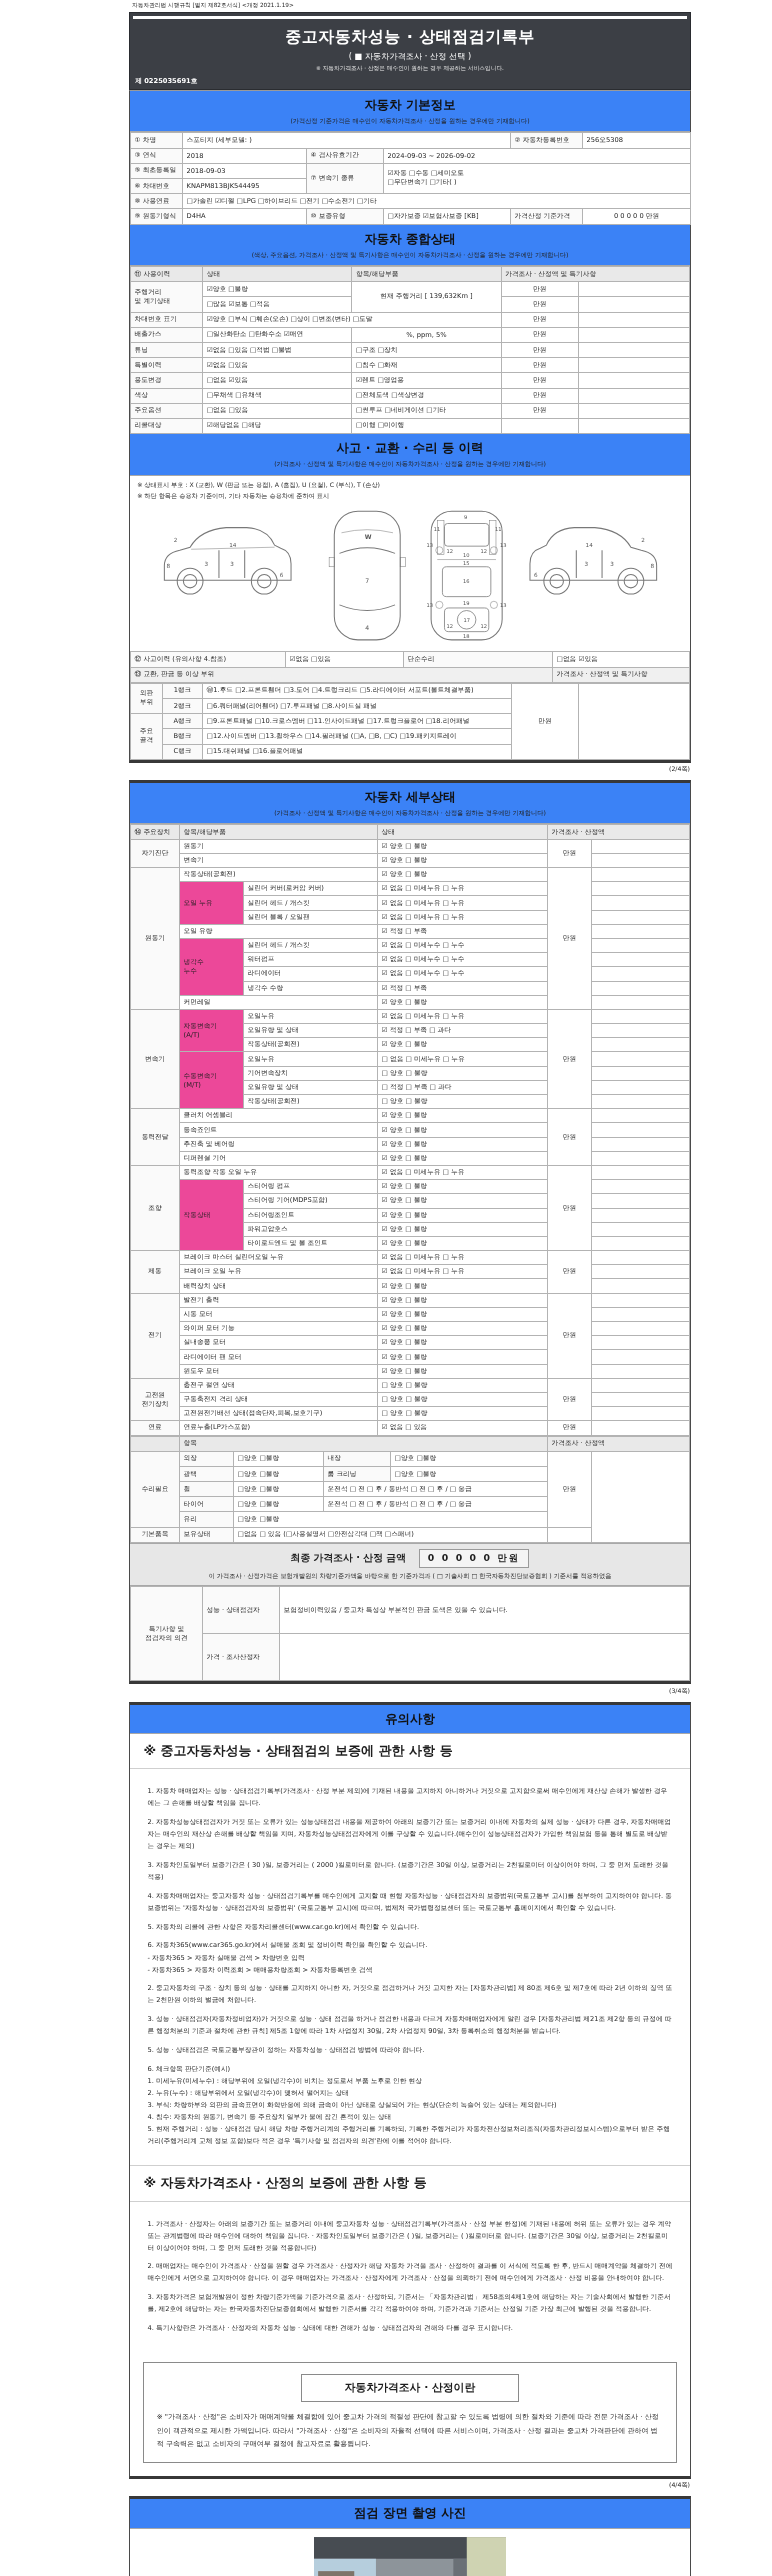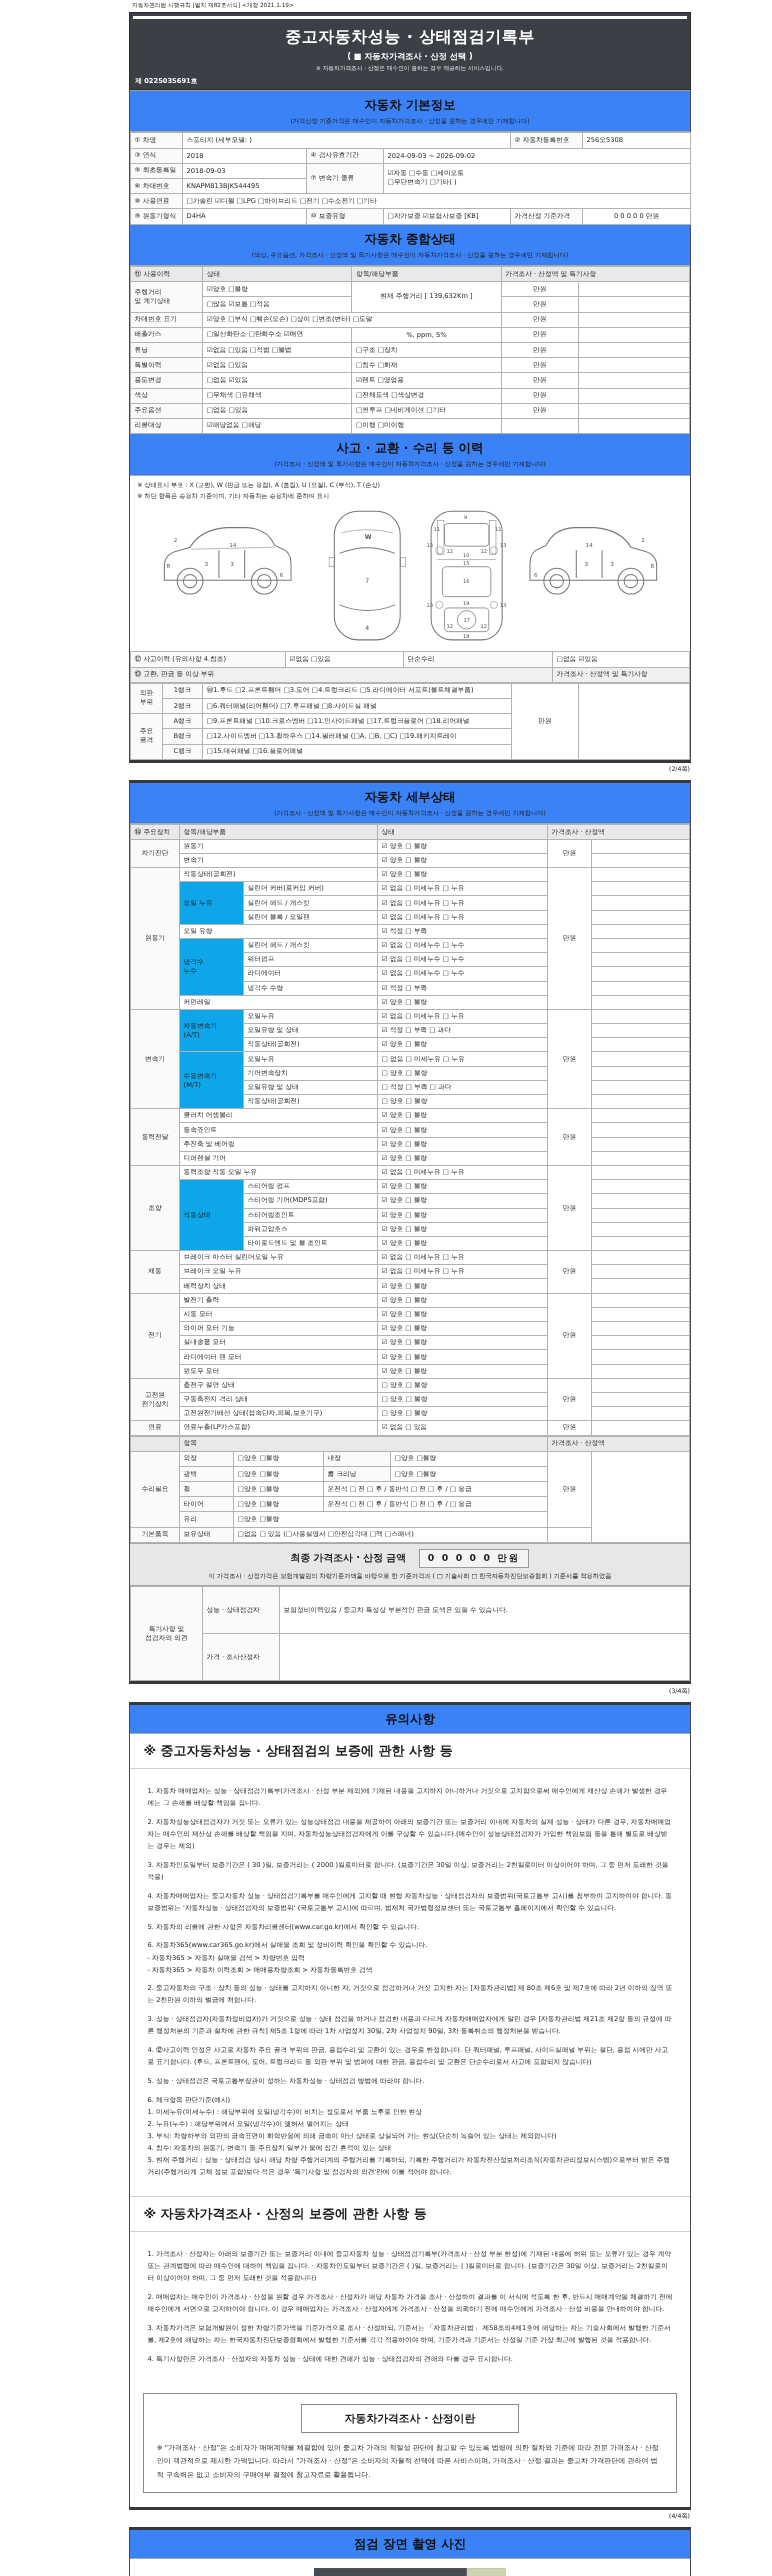--- a/index.html
+++ b/index.html
@@ -3,36 +3,36 @@
 <meta charset="utf-8">
 <style>
   html,body{margin:0;padding:0;background:#fff}
   body{width:773px;height:2576px;overflow:hidden;font-family:"DejaVu Sans","Liberation Sans",sans-serif;color:#1e1e1e}
   .doc{margin-left:129px;width:562px}
   .topnote{font-size:5.7px;color:#222;padding:2.1px 0 2.1px 3.1px}
   
   .mast{background:#3c3f45;color:#fff;border:0.5px solid #2a2c30;padding:3.1px 3.1px 2.1px}
   .strip{height:3.1px;background:#fff;margin:0 0 7.2px 0}
   .mast h1{margin:0;text-align:center;font-size:16px;font-weight:bold;letter-spacing:0.5px}
-  .mast .sub{text-align:center;font-size:8.2px;margin-top:3.6px;font-weight:bold}
+  .mast .sub{text-align:center;font-size:8.2px;margin-top:3.6px;font-weight:normal}
   .mast .note{text-align:center;font-size:5.7px;margin-top:2.6px;color:#e9e9e9}
   .mast .docno{font-size:6.7px;font-weight:bold;padding:4.6px 0 0.5px 2.1px;text-align:left}
   
   .pagebox{border-left:1px solid #4a4a4a;border-right:1px solid #4a4a4a;border-top:0.5px solid #9a9a9a;border-bottom:3.6px solid #383838;background:#fff}
   .pagebox.bartop{border-top:3.1px solid #383838}
   .pagemark{text-align:right;font-size:6.2px;color:#222;padding:2.1px 1px 6.2px}
   .secband{background:#3b82f6;text-align:center;padding:6.2px 4.1px 5.2px;border-bottom:0.5px solid #a8a8a8}
   .secband h2{margin:0;font-size:12.4px;font-weight:bold;color:#111}
   .secband .ssub{font-size:6.2px;margin-top:3.1px;color:#222}
   
   table{border-collapse:collapse;width:100%;table-layout:fixed}
   td{border:0.5px solid #b3b3b3;font-size:6.7px;padding:2.6px 3.6px;background:#fff;vertical-align:middle;word-break:break-all}
   .lbl{background:#fafafa}
   .glbl{background:#fafafa;text-align:center}
-  .slbl{background:#0ea5e9}
+  .slbl{background:#ec4899}
   .hdr td{background:#e9e9e9}
   .hdr2 td{background:#f0f0f0}
   .ctr{text-align:center}
   .price{text-align:center}
   .x{background:#fff}
   .pre{white-space:pre-line}
   .dtable td{padding:2.1px 3.6px;font-size:6.7px}
   
   .accnotes{padding:4.1px 7.2px 1px;font-size:6.2px}
   .accnotes div{margin:1.5px 0}
@@ -736,21 +736,20 @@
       <p class="ind1 pre">1.  자동차 매매업자는 성능 · 상태점검기록부(가격조사 · 산정 부분 제외)에 기재된 내용을 고지하지 아니하거나 거짓으로 고지함으로써 매수인에게 재산상 손해가 발생한 경우에는 그 손해를 배상할 책임을 집니다.</p>
       <p class="ind1 pre">2.  자동차성능상태점검자가 거짓 또는 오류가 있는 성능상태점검 내용을 제공하여 아래의 보증기간 또는 보증거리 이내에 자동차의 실제 성능 · 상태가 다른 경우, 자동차매매업자는 매수인의 재산상 손해를 배상할 책임을 지며, 자동차성능상태점검자에게 이를 구상할 수 있습니다.(매수인이 성능상태점검자가 가입한 책임보험 등을 통해 별도로 배상받는 경우는 제외)</p>
       <p class="ind1 pre">3.  자동차인도일부터 보증기간은 ( 30 )일, 보증거리는 ( 2000 )킬로미터로 합니다. (보증기간은 30일 이상, 보증거리는 2천킬로미터 이상이어야 하며, 그 중 먼저 도래한 것을 적용)</p>
       <p class="ind1 pre">4.  자동차매매업자는 중고자동차 성능 · 상태점검기록부를 매수인에게 고지할 때 현행 자동차성능 · 상태점검자의 보증범위(국토교통부 고시)를 첨부하여 고지하여야 합니다. 동 보증범위는 '자동차성능 · 상태점검자의 보증범위' (국토교통부 고시)에 따르며, 법제처 국가법령정보센터 또는 국토교통부 홈페이지에서 확인할 수 있습니다.</p>
       <p class="ind1 pre">5.  자동차의 리콜에 관한 사항은 자동차리콜센터(www.car.go.kr)에서 확인할 수 있습니다.</p>
       <p class="ind1 pre">6.  자동차365(www.car365.go.kr)에서 실매물 조회 및 정비이력 확인을 확인할 수 있습니다.
 - 자동차365 &gt; 자동차 실매물 검색 &gt; 차량번호 입력
 - 자동차365 &gt; 자동차 이력조회 &gt; 매매용차량조회 &gt; 자동차등록번호 검색</p>
       <p class="pre">2.  중고자동차의 구조 · 장치 등의 성능 · 상태를 고지하지 아니한 자, 거짓으로 점검하거나 거짓 고지한 자는 [자동차관리법] 제 80조 제6호 및 제7호에 따라 2년 이하의 징역 또는 2천만원 이하의 벌금에 처합니다.</p>
       <p class="pre">3.  성능 · 상태점검자(자동차정비업자)가 거짓으로 성능 · 상태 점검을 하거나 점검한 내용과 다르게 자동차매매업자에게 알린 경우 [자동차관리법 제21조 제2항 등의 규정에 따른 행정처분의 기준과 절차에 관한 규칙] 제5조 1항에 따라 1차 사업정지 30일, 2차 사업정지 90일, 3차 등록취소의 행정처분을 받습니다.</p>
-      <p class="pre">4.  ⑫사고이력 인정은 사고로 자동차 주요 골격 부위의 판금, 용접수리 및 교환이 있는 경우로 한정합니다. 단 쿼터패널, 루프패널, 사이드실패널 부위는 절단, 용접 시에만 사고로 표기합니다. (후드, 프론트펜더, 도어, 트렁크리드 등 외판 부위 및 범퍼에 대한 판금, 용접수리 및 교환은 단순수리로서 사고에 포함되지 않습니다)</p>
       <p class="pre">5.  성능 · 상태점검은 국토교통부장관이 정하는 자동차성능 · 상태점검 방법에 따라야 합니다.</p>
       <p class="pre">6.  체크항목 판단기준(예시)
 1.  미세누유(미세누수) : 해당부위에 오일(냉각수)이 비치는 정도로서 부품 노후로 인한 현상
 2.  누유(누수) : 해당부위에서 오일(냉각수)이 맺혀서 떨어지는 상태
 3.  부식: 차량하부와 외판의 금속표면이 화학반응에 의해 금속이 아닌 상태로 상실되어 가는 현상(단순히 녹슬어 있는 상태는 제외합니다)
 4.  침수: 자동차의 원동기, 변속기 등 주요장치 일부가 물에 잠긴 흔적이 있는 상태
 5.  현재 주행거리 : 성능 · 상태점검 당시 해당 차량 주행거리계의 주행거리를 기록하되, 기록한 주행거리가 자동차전산정보처리조직(자동차관리정보시스템)으로부터 받은 주행거리(주행거리계 교체 정보 포함)보다 적은 경우 '특기사항 및 점검자의 의견'란에 이를 적어야 합니다.</p>
     </div>
     <p class="ntitle" style="border-top:0.5px solid #cfcfcf">※ 자동차가격조사 · 산정의 보증에 관한 사항 등</p>
     <div class="nbody">

